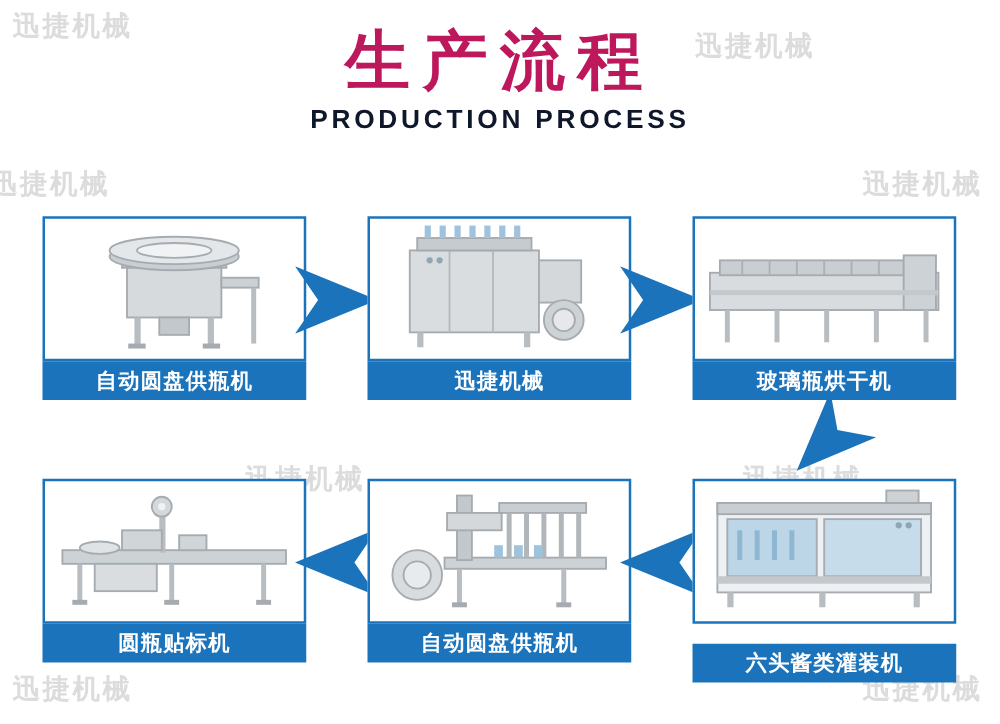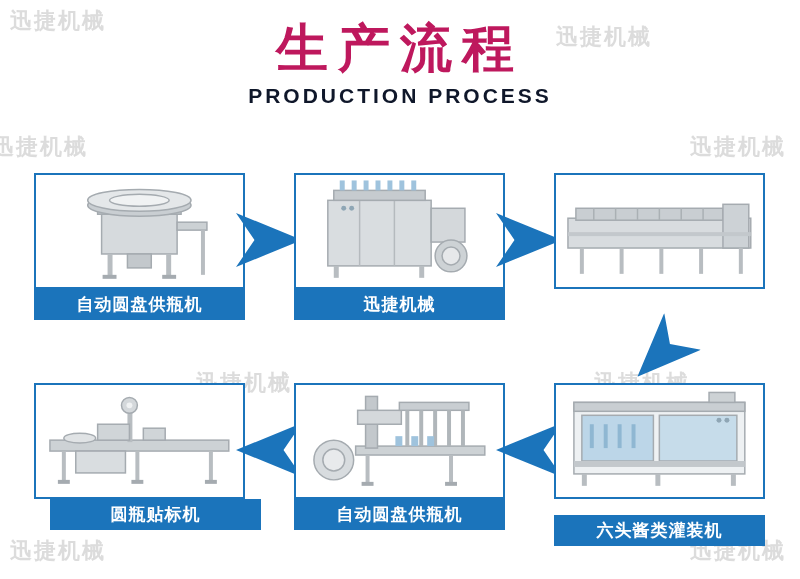--- a/index.html
+++ b/index.html
@@ -153,20 +153,21 @@
       <line x1="144" y1="30" x2="144" y2="42" stroke="#aab0b4" stroke-width="1.5"></line>
       <rect x="164" y="26" width="26" height="44" fill="#cdd2d6" class="machine-stroke"></rect>
       <rect x="20" y="70" width="4" height="26" fill="#b8bdc1"></rect>
       <rect x="60" y="70" width="4" height="26" fill="#b8bdc1"></rect>
       <rect x="100" y="70" width="4" height="26" fill="#b8bdc1"></rect>
       <rect x="140" y="70" width="4" height="26" fill="#b8bdc1"></rect>
       <rect x="180" y="70" width="4" height="26" fill="#b8bdc1"></rect>
       <rect x="8" y="54" width="184" height="4" fill="#c3c8cc"></rect>
     </svg>
   </div>
+  <div class="label-bar" style="left:554px;top:289px;">玻璃瓶烘干机</div>
 
   <div class="arrow arrow-diag" style="left:628px;top:328px;"></div>
 
   <div class="img-box" style="left:34px;top:383px;">
     <svg viewBox="0 0 200 105">
       <rect x="10" y="52" width="180" height="11" fill="#cdd2d5" class="machine-stroke"></rect>
       <rect x="88" y="16" width="5" height="38" fill="#b8bdc1"></rect>
       <circle cx="90" cy="17" r="8" fill="#d4d8db" class="machine-stroke"></circle>
       <circle cx="90" cy="17" r="3" fill="#f0f2f3"></circle>
       <rect x="58" y="36" width="32" height="16" fill="#d0d5d8" class="machine-stroke"></rect>
@@ -174,21 +175,21 @@
       <ellipse cx="40" cy="50" rx="16" ry="5" fill="#e0e3e5" class="machine-stroke"></ellipse>
       <rect x="22" y="63" width="4" height="30" fill="#b8bdc1"></rect>
       <rect x="96" y="63" width="4" height="30" fill="#b8bdc1"></rect>
       <rect x="170" y="63" width="4" height="30" fill="#b8bdc1"></rect>
       <rect x="18" y="92" width="12" height="4" fill="#a5abb0"></rect>
       <rect x="92" y="92" width="12" height="4" fill="#a5abb0"></rect>
       <rect x="166" y="92" width="12" height="4" fill="#a5abb0"></rect>
       <rect x="36" y="63" width="50" height="22" fill="#d9dde0" class="machine-stroke"></rect>
     </svg>
   </div>
-  <div class="label-bar" style="left:34px;top:499px;margin-left:16px;">圆瓶贴标机</div>
+  <div class="label-bar" style="left:34px;top:499px;">圆瓶贴标机</div>
 
   <div class="arrow arrow-left" style="left:236px;top:423px;"></div>
 
   <div class="img-box" style="left:294px;top:383px;">
     <svg viewBox="0 0 200 105">
       <rect x="56" y="58" width="130" height="9" fill="#cdd2d5" class="machine-stroke"></rect>
       <rect x="66" y="8" width="12" height="52" fill="#c3c8cc" class="machine-stroke"></rect>
       <rect x="58" y="22" width="44" height="14" fill="#d4d8db" class="machine-stroke"></rect>
       <rect x="100" y="14" width="70" height="8" fill="#c9ced2" class="machine-stroke"></rect>
       <rect x="106" y="22" width="4" height="36" fill="#b0b6ba"></rect>

